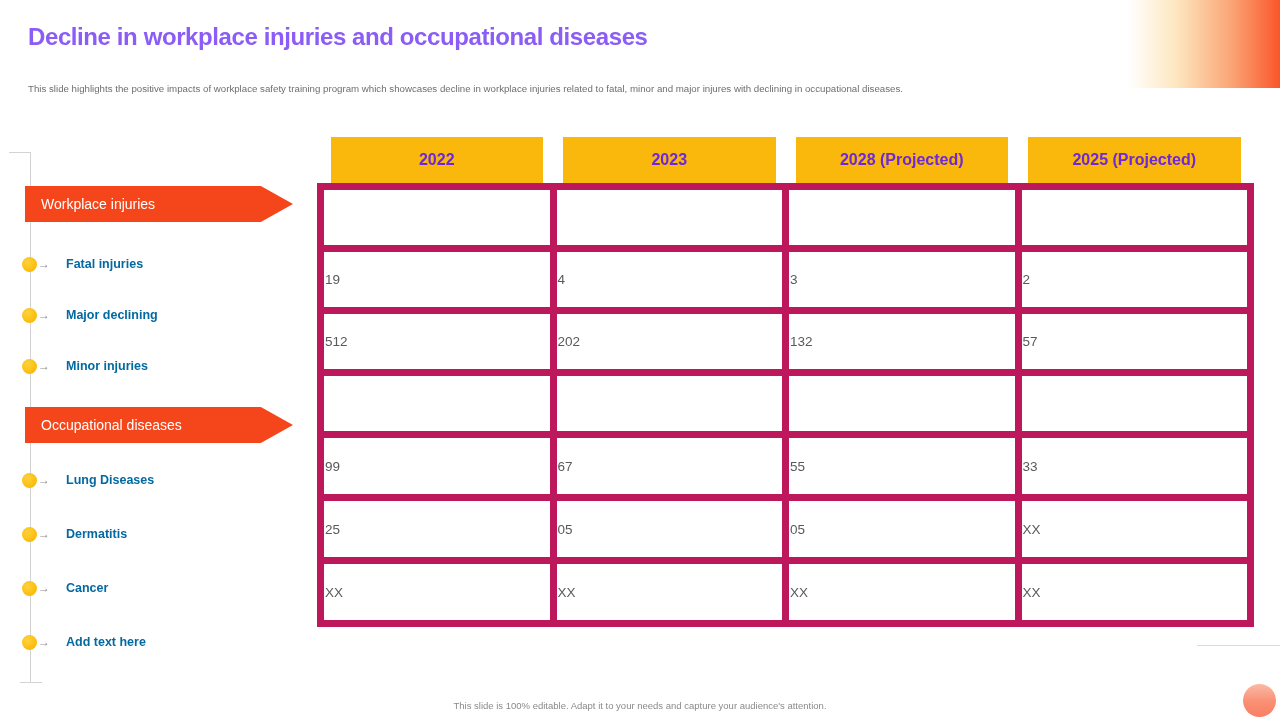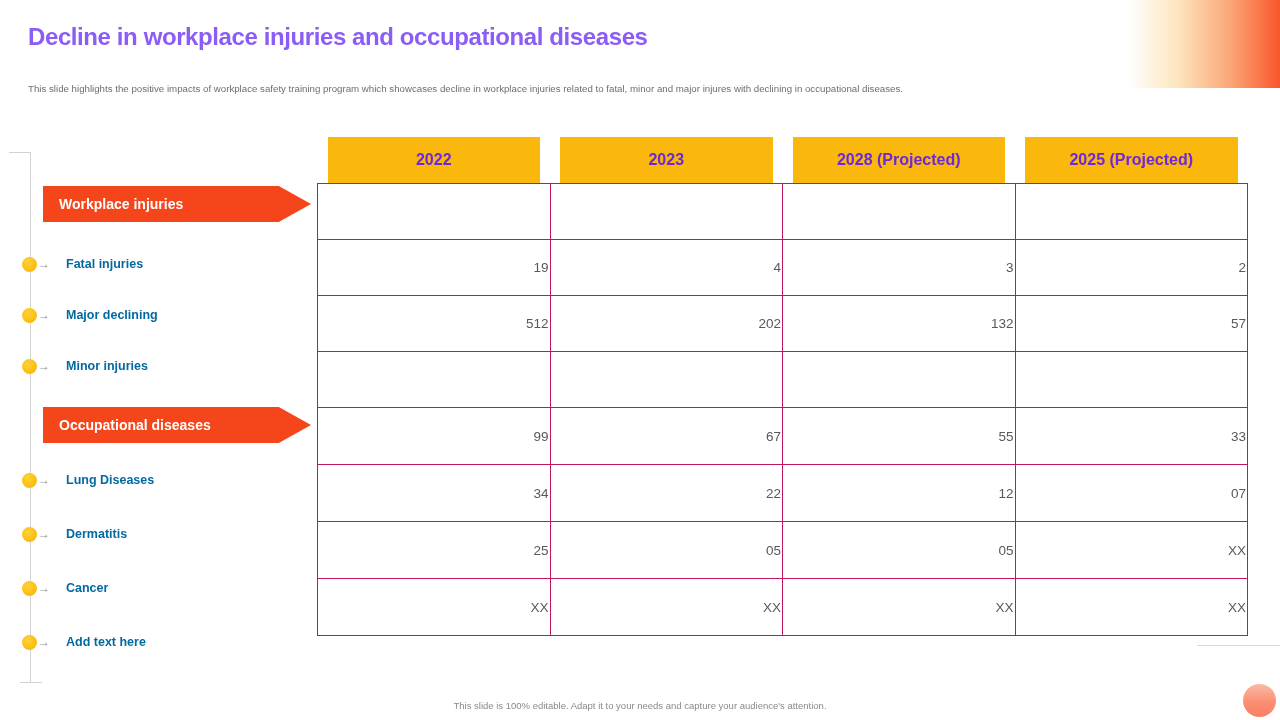--- a/index.html
+++ b/index.html
@@ -92,27 +92,27 @@
     position: absolute;
     left: 20px;
     top: 682px;
     width: 22px;
     height: 1px;
     background: #d3d3d3;
   }
 
   .banner {
     position: absolute;
-    left: 43px;
+    left: 25px;
     height: 36px;
     width: 268px;
     background: #f5461b;
     color: #ffffff;
     font-size: 14px;
-    font-weight: bold;
+    font-weight: normal;
     display: flex;
     align-items: center;
     padding-left: 16px;
     box-sizing: border-box;
     clip-path: polygon(0 0, 88% 0, 100% 50%, 88% 100%, 0 100%);
   }
 
   .rail-item {
     position: absolute;
     left: 22px;
@@ -171,25 +171,25 @@
     height: 46px;
     margin: 0 10px;
     display: flex;
     align-items: center;
     justify-content: center;
     white-space: nowrap;
   }
 
   tbody td {
     height: 53px;
-    text-align: right;
+    text-align: left;
     vertical-align: middle;
     font-size: 13.5px;
     color: #58595b;
-    border: 1px solid #be185d;
+    border: 7px solid #be185d;
     background: #ffffff;
   }
   tbody tr.spacer-row td { height: 53px; }
   tbody tr.tall-row td { height: 54px; }
 
   
   #footer-note {
     position: absolute;
     left: 0;
     top: 700px;
@@ -307,26 +307,20 @@
         <td></td>
         <td></td>
       </tr>
       <tr class="tall-row">
         <td>99</td>
         <td>67</td>
         <td>55</td>
         <td>33</td>
       </tr>
       <tr class="tall-row">
-        <td>34</td>
-        <td>22</td>
-        <td>12</td>
-        <td>07</td>
-      </tr>
-      <tr class="tall-row">
         <td>25</td>
         <td>05</td>
         <td>05</td>
         <td>XX</td>
       </tr>
       <tr class="tall-row">
         <td>XX</td>
         <td>XX</td>
         <td>XX</td>
         <td>XX</td>

